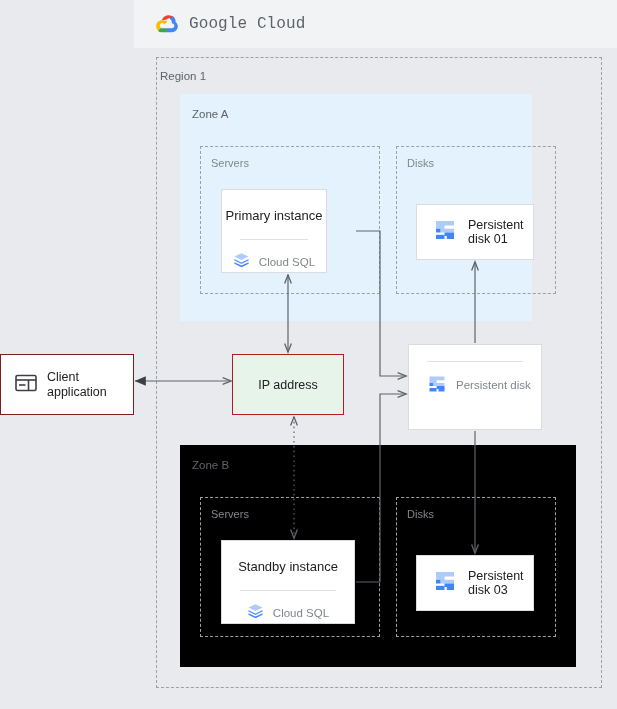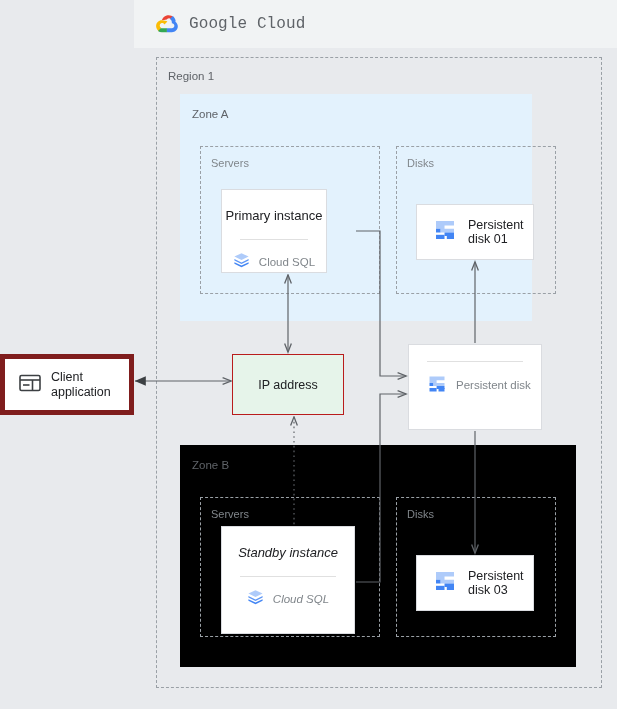--- a/index.html
+++ b/index.html
@@ -17,21 +17,21 @@
   .logo-row{position:absolute;left:22px;top:14px;display:flex;align-items:center;gap:9px;font-family:Liberation Mono, monospace;}
   .gc-logo{width:24px;height:20px;position:relative;display:block;}
   .gc-text{font-size:16px;color:#5f6368;letter-spacing:.1px;white-space:nowrap;}
   .gc-text b{font-weight:400;}
 
   
   .region{
     position:absolute;left:156px;top:57px;width:446px;height:631px;
     border:1px dashed #9aa0a6;background:#e8eaed;box-sizing:border-box;
   }
-  .region-label{position:absolute;left:11px;top:12px;font-size:11.5px;color:#5f6368;}
+  .region-label{position:absolute;left:3px;top:12px;font-size:11.5px;color:#5f6368;}
 
   .zone{position:absolute;box-sizing:border-box;}
   .zone-a{left:180px;top:94px;width:352px;height:227px;background:#e3f2fd;}
   .zone-b{left:180px;top:445px;width:396px;height:222px;background:#000000;}
   .zone-label{position:absolute;left:12px;top:14px;font-size:11.5px;color:#5f6368;}
 
   .group{position:absolute;box-sizing:border-box;border:1px dashed #9aa0a6;}
   .group-label{position:absolute;left:10px;top:10px;font-size:11px;color:#80868b;}
 
   .g-serversA{left:200px;top:146px;width:180px;height:148px;}
@@ -43,39 +43,39 @@
   .card{position:absolute;box-sizing:border-box;background:#ffffff;border:1px solid #dadce0;}
   .card-title{font-size:13px;color:#202124;text-align:center;}
   .card-div{height:1px;background:#e0e0e0;margin:0 18px;}
   .card-sub{display:flex;align-items:center;justify-content:center;gap:9px;font-size:11.5px;color:#80868b;}
 
   .c-primary{left:221px;top:189px;width:106px;height:84px;}
   .c-primary .card-title{margin-top:18px;}
   .c-primary .card-div{margin-top:16px;}
   .c-primary .card-sub{margin-top:12px;}
 
-  .c-standby{left:221px;top:526px;width:134px;height:108px;font-style:italic;}
+  .c-standby{left:221px;top:540px;width:134px;height:84px;}
   .c-standby .card-title{margin-top:18px;}
   .c-standby .card-div{margin-top:16px;}
   .c-standby .card-sub{margin-top:12px;}
 
   .c-regional{left:408px;top:344px;width:134px;height:86px;}
   .c-regional .card-title{margin-top:17px;}
   .c-regional .card-div{margin-top:16px;}
   .c-regional .card-sub{margin-top:12px;justify-content:flex-start;padding-left:18px;}
 
   .c-disk01{left:416px;top:204px;width:118px;height:56px;}
   .c-disk02{left:416px;top:555px;width:118px;height:56px;}
   .disk-inner{display:flex;align-items:center;gap:11px;height:100%;padding-left:16px;box-sizing:border-box;}
   .disk-label{font-size:12.5px;color:#202124;line-height:14px;}
 
   .c-ip{left:232px;top:354px;width:112px;height:61px;background:#e6f4ea;border:1px solid #b91c1c;
         display:flex;align-items:center;justify-content:center;font-size:12.5px;color:#202124;}
 
-  .c-client{left:0px;top:354px;width:134px;height:61px;background:#ffffff;border:5px solid #7f1d1d;}
+  .c-client{left:0px;top:354px;width:134px;height:61px;background:#ffffff;border:1px solid #7f1d1d;}
   .client-inner{display:flex;align-items:center;gap:10px;height:100%;padding-left:14px;box-sizing:border-box;}
   .client-label{font-size:12.5px;color:#202124;line-height:15px;}
 
   
   .icon{display:block;flex:0 0 auto;}
 
   
   .svg-layer{position:absolute;left:0;top:0;width:617px;height:709px;pointer-events:none;}
 </style>
 </head>

